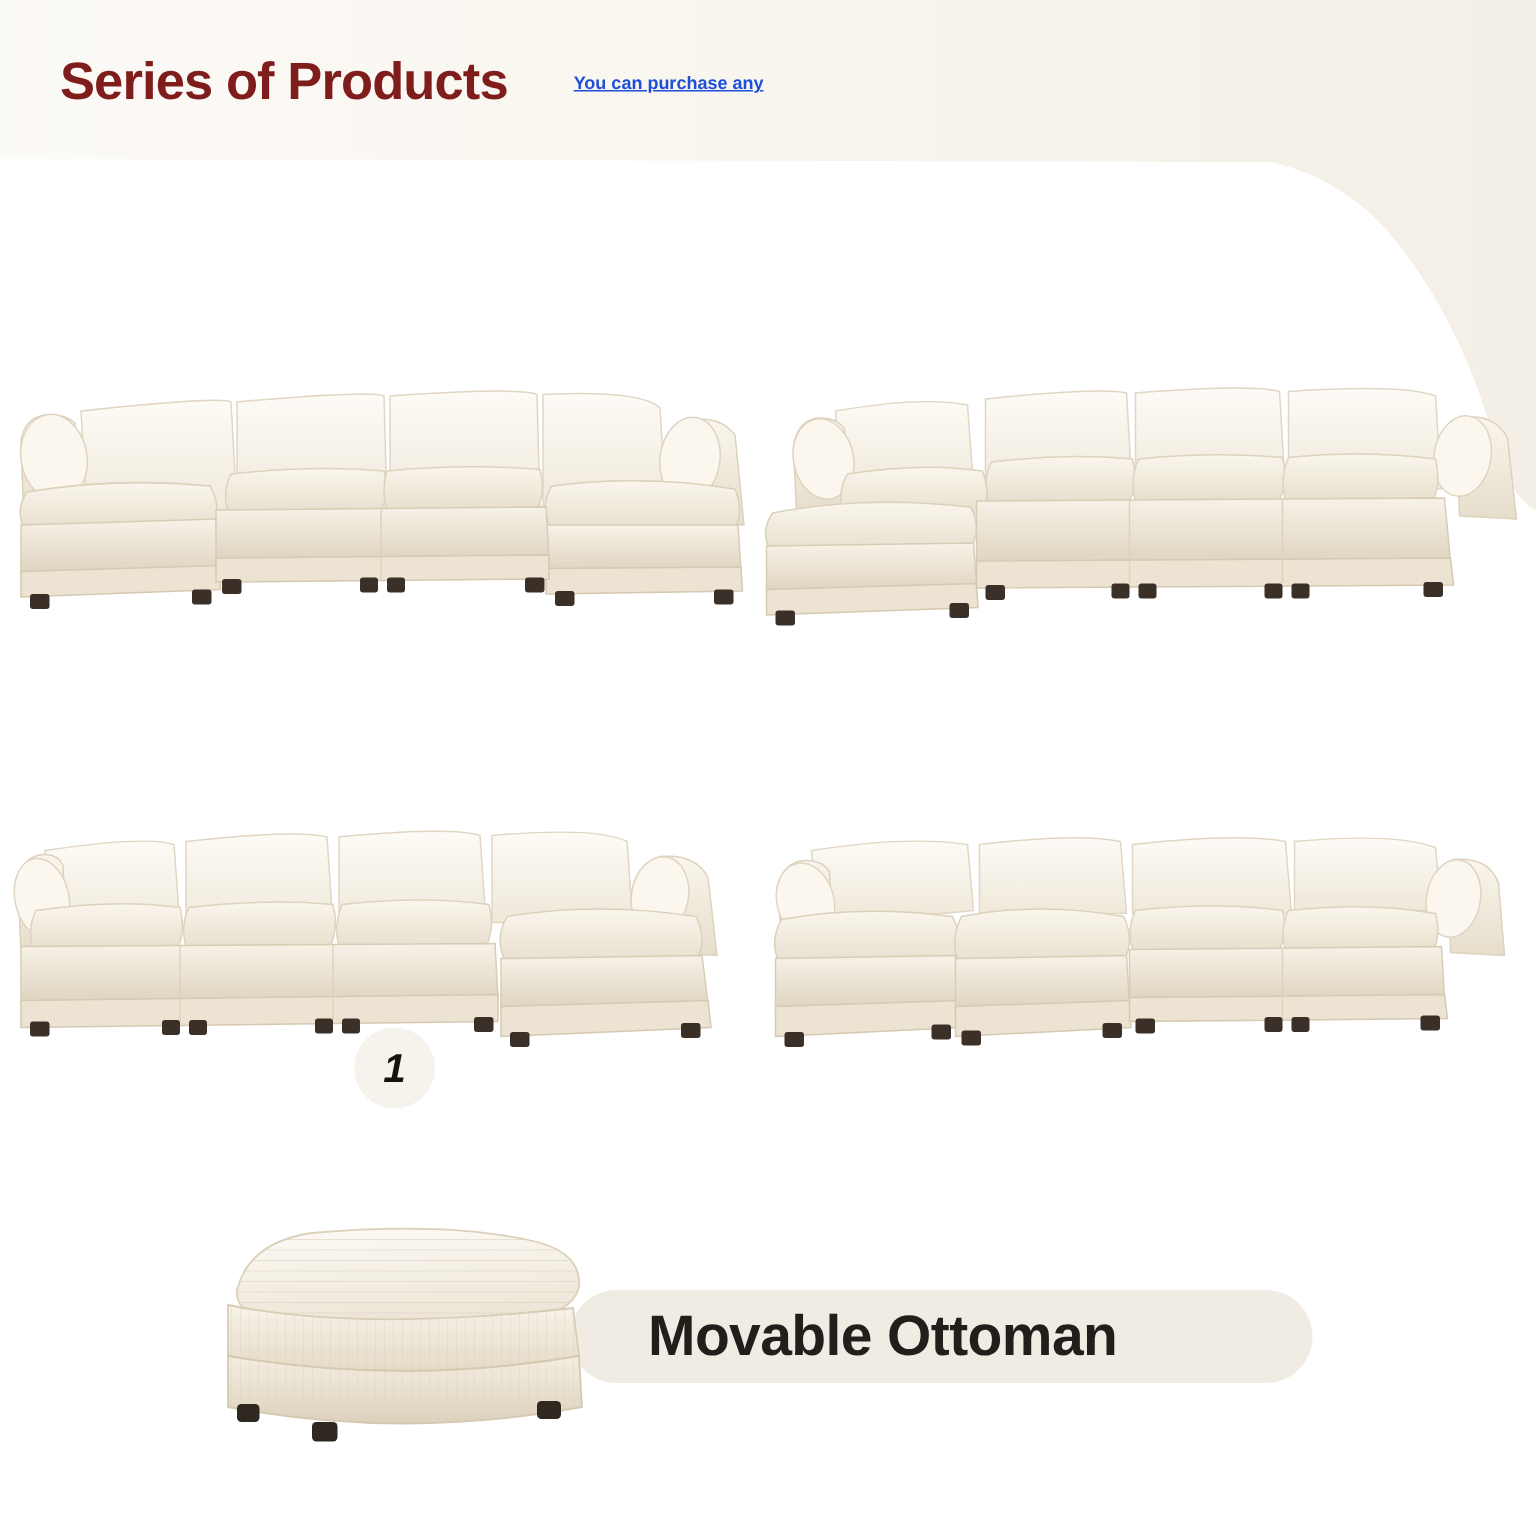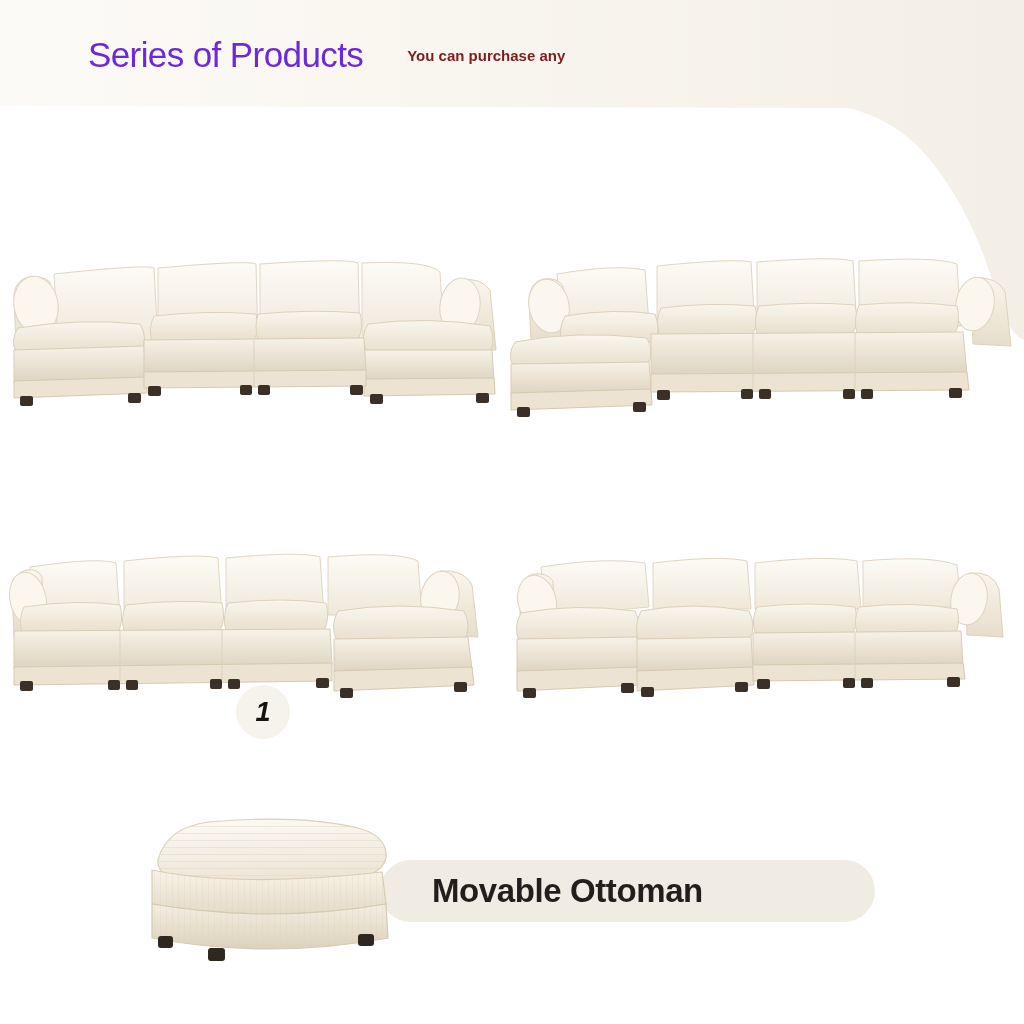--- a/index.html
+++ b/index.html
@@ -16,35 +16,36 @@
     position:absolute; left:0; top:0; width:1024px; height:340px;
     z-index:0;
   }
 
   #header {
     position:absolute; left:0; top:0; width:1024px; height:110px;
     z-index:2;
     display:flex; align-items:center;
   }
   #page-title {
-    margin-left:88px;
+    margin-left:40px;
     font-size:35px;
-    font-weight:normal;
-    color:#6d28d9;
+    font-weight:bold;
+    color:#7f1d1d;
     letter-spacing:-0.6px;
     white-space:nowrap;
   }
   #subtitle {
     margin-left:44px;
-    font-size:15px;
+    font-size:12px;
     font-weight:bold;
-    color:#7f1d1d;
+    color:#1d4ed8;
     line-height:1.42;
     white-space:nowrap;
     padding-top:2px;
+    text-decoration:underline;
   }
 
   
   #grid {
     position:absolute; left:0; top:120px; width:1024px; height:680px;
     z-index:3;
   }
   .cell { position:absolute; }
   .cell-figure {
     position:absolute; left:0; top:0; width:100%;
@@ -76,21 +77,21 @@
     position:absolute;
     left:380px; top:48px;
     width:495px; height:62px;
     background:#f0ece3;
     border-radius:31px;
     display:flex; align-items:center;
     z-index:1;
   }
   #ottoman-banner-label {
     margin-left:52px;
-    font-size:33px;
+    font-size:38px;
     font-weight:bold;
     color:#221e1b;
     letter-spacing:-0.4px;
     white-space:nowrap;
   }
   #ottoman-figure {
     position:absolute; left:130px; top:0px; width:290px; height:165px;
     z-index:2;
   }
 </style>

